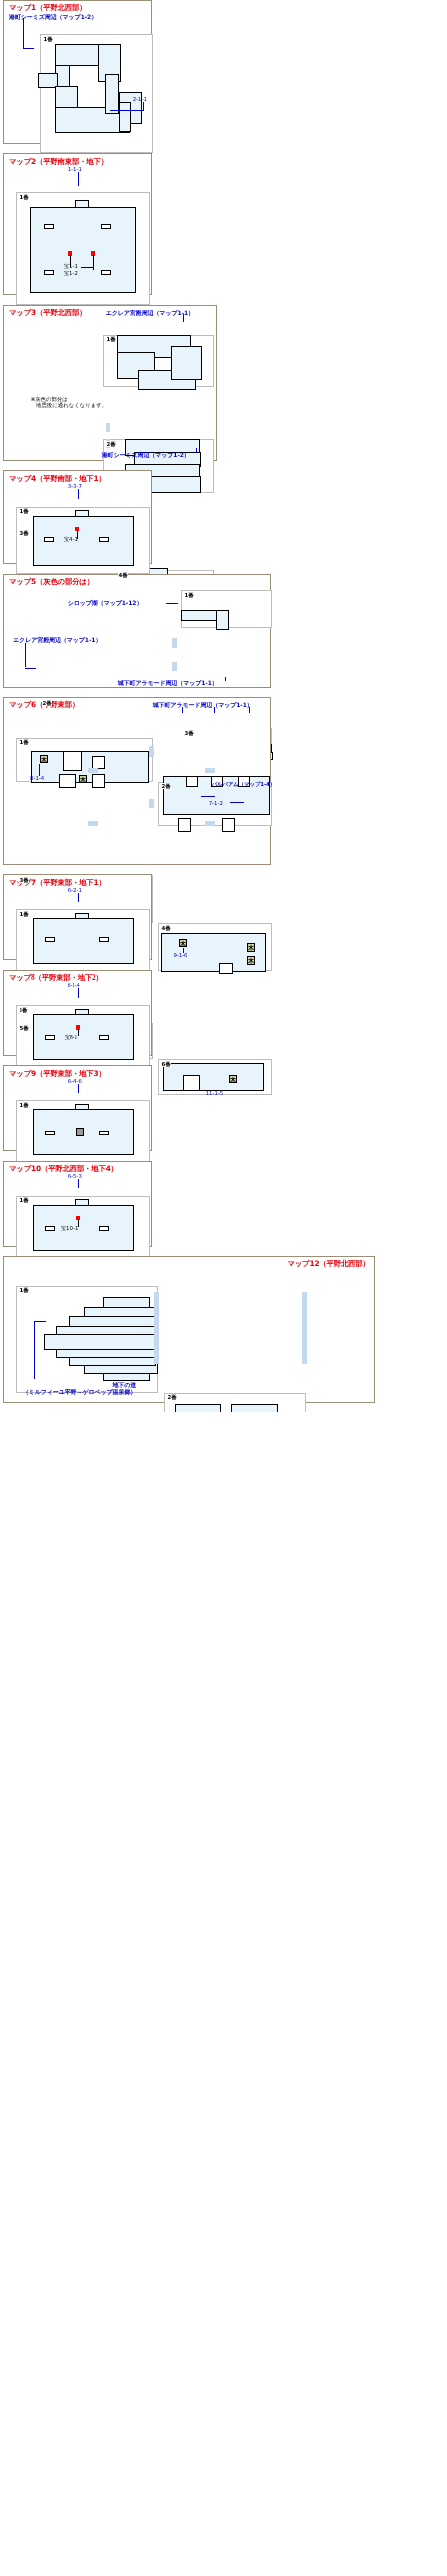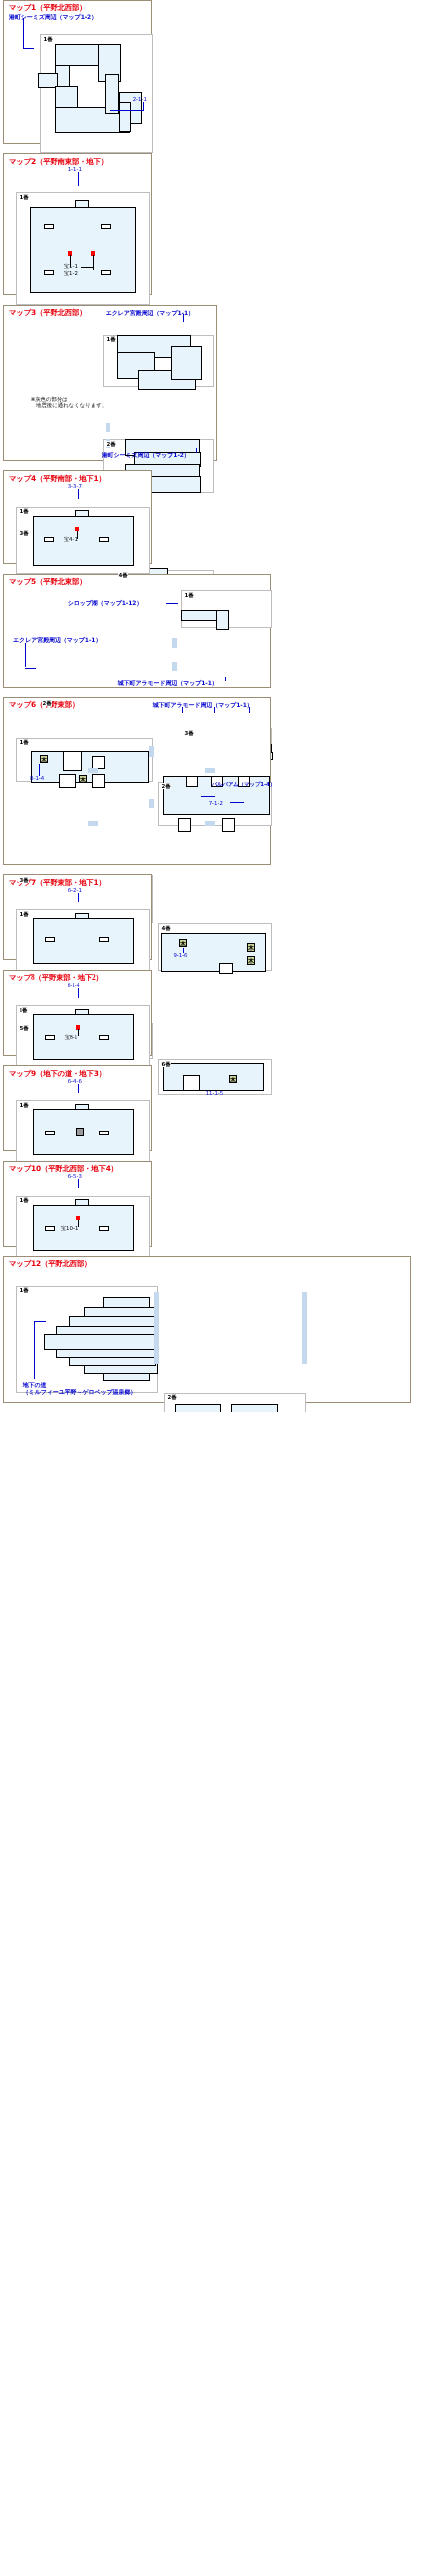--- a/index.html
+++ b/index.html
@@ -270,21 +270,21 @@
     <div class="tbox" style="left:27px;top:29.5px;"></div>
     <div class="tbox" style="left:82px;top:29.5px;"></div>
     <div class="treasure" style="left:58px;top:19px;"></div>
     <div class="abs" style="left:60px;top:23.5px;width:0.7px;height:7.4px;background:#000;"></div>
     <div class="tlabel" style="left:47px;top:28px;">宝4-1</div>
   </div>
 </div>
 
 <div class="section" style="width:268px;height:114px;">
   <div class="sec-head">
-    <div class="sec-title">マップ5（平野北東部）</div>
+    <div class="sec-title">マップ5（灰色の部分は）</div>
   </div>
 
   <div class="panel" style="left:173px;top:1.3px;width:91px;height:38px;">
     <div class="panel-num">1番</div>
     <div class="shape" style="left:-0.7px;top:19px;width:47px;height:10.7px;"></div>
     <div class="shape" style="left:34px;top:19px;width:13.4px;height:20px;"></div>
   </div>
 
   <div class="blue abs" style="left:64px;top:25.5px;">シロップ湖（マップ1-12）</div>
   <div class="lead lead-h" style="left:162px;top:28px;width:12px;"></div>
@@ -422,21 +422,21 @@
     <div class="tbox" style="left:28px;top:29.5px;"></div>
     <div class="tbox" style="left:82px;top:29.5px;"></div>
     <div class="treasure" style="left:59px;top:19px;"></div>
     <div class="abs" style="left:61px;top:23.5px;width:0.7px;height:6.7px;background:#000;"></div>
     <div class="tlabel" style="left:48px;top:28px;">宝8-1</div>
   </div>
 </div>
 
 <div class="section" style="width:149px;height:86px;">
   <div class="sec-head">
-    <div class="sec-title">マップ9（地下の道・地下3）</div>
+    <div class="sec-title">マップ9（平野東部・地下3）</div>
   </div>
   <div class="lbl" style="left:64px;top:11.4px;">6-4-6</div>
   <div class="lead lead-v" style="left:74px;top:17.4px;height:9.4px;"></div>
 
   <div class="panel" style="left:8px;top:20px;width:134px;height:62px;">
     <div class="panel-num">1番</div>
     <div class="shape" style="left:58px;top:2.7px;width:14.7px;height:6.7px;"></div>
     <div class="shape" style="left:16px;top:8px;width:101px;height:46px;"></div>
     <div class="tbox" style="left:28px;top:29.5px;"></div>
     <div class="tbox" style="left:82px;top:29.5px;"></div>
@@ -457,21 +457,21 @@
     <div class="shape" style="left:16px;top:8px;width:101px;height:46px;"></div>
     <div class="tbox" style="left:28px;top:29.5px;"></div>
     <div class="tbox" style="left:82px;top:29.5px;"></div>
     <div class="treasure" style="left:59px;top:19px;"></div>
     <div class="abs" style="left:61px;top:23.5px;width:0.7px;height:6.7px;background:#000;"></div>
     <div class="tlabel" style="left:44px;top:28px;">宝10-1</div>
   </div>
 </div>
 
 
-<div class="section" style="width:408px;height:147px;">
+<div class="section" style="width:372px;height:147px;text-align:right;">
   <div class="sec-head">
     <div class="sec-title">マップ12（平野北西部）</div>
   </div>
 
   <div class="panel" style="left:8px;top:14.7px;width:142px;height:107px;">
     <div class="panel-num">1番</div>
     <div class="shape" style="left:86px;top:10.7px;width:47px;height:84px;"></div>
     <div class="shape" style="left:67px;top:20px;width:74px;height:67px;"></div>
     <div class="shape" style="left:52px;top:29.5px;width:87px;height:50px;"></div>
     <div class="shape" style="left:39px;top:39px;width:101px;height:32px;"></div>

